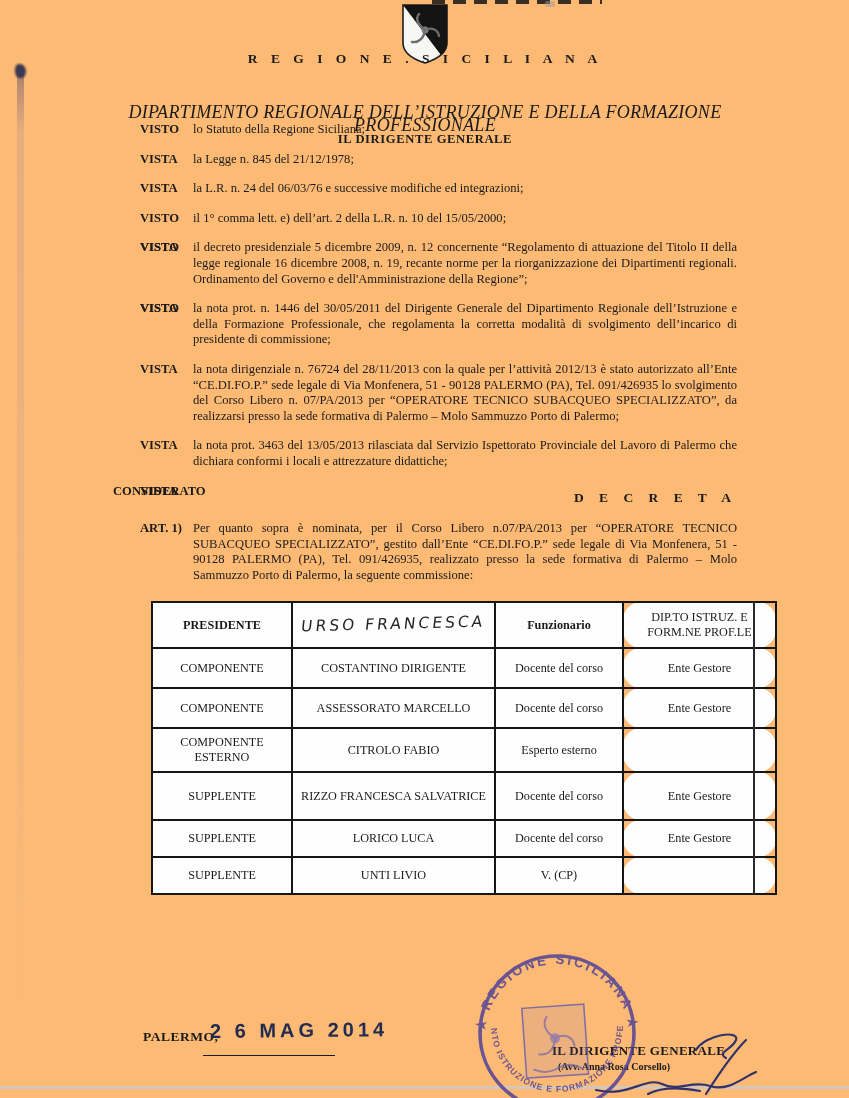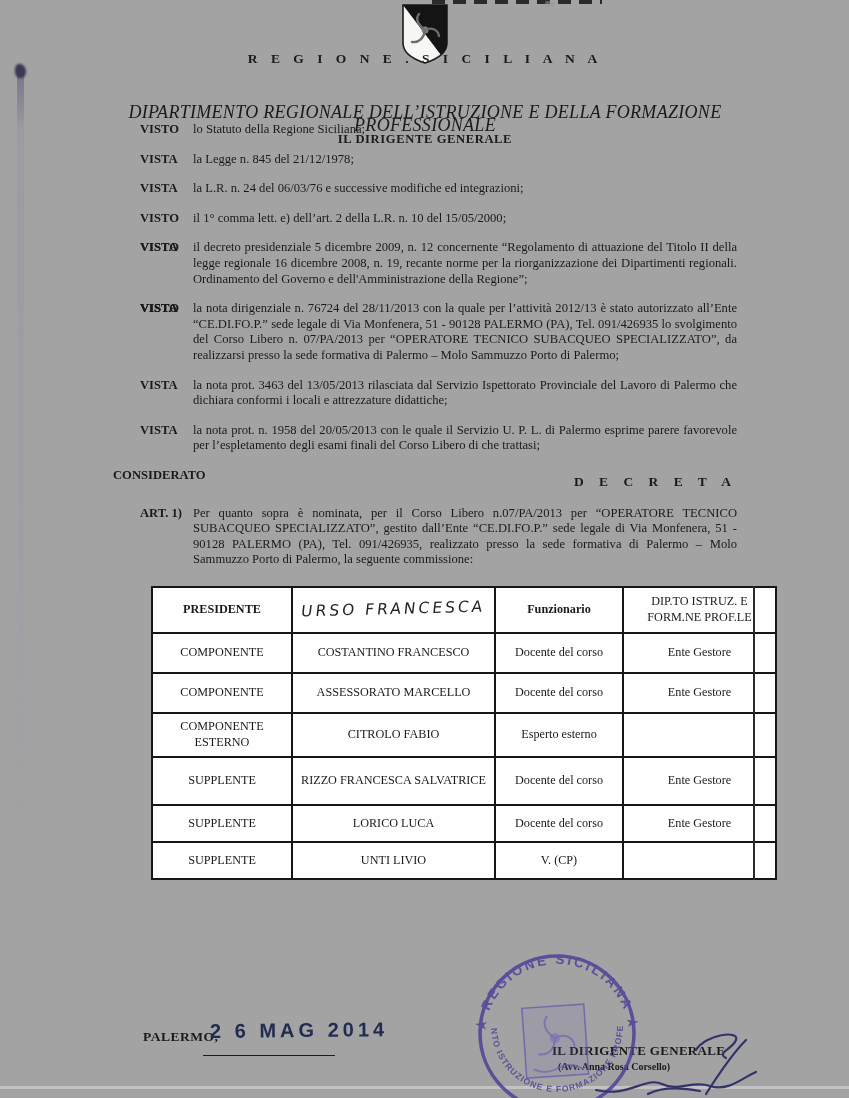--- a/index.html
+++ b/index.html
@@ -1,18 +1,18 @@
 <!DOCTYPE html>
 <html><head>
 <meta charset="utf-8">
 <style>
   html,body{margin:0;padding:0;background:#e8e8e8;}
   .page{
     position:relative;width:849px;height:1098px;margin:0 auto;
-    background:#a3a3a3;overflow:hidden;
+    background:#fdba74;overflow:hidden;
     font-family:"Liberation Serif", serif;color:#1a1a1a;
   }
   
   .cutoff-strip{position:absolute;left:432px;top:0;width:170px;height:4px;
     background:repeating-linear-gradient(90deg,#151515 0 13px,transparent 13px 21px);opacity:.85;}
   .corner-speck{position:absolute;left:545px;top:1px;width:10px;height:6px;
     background:#9a9a9a;opacity:.5;border-radius:2px;}
   .left-crease{position:absolute;left:17px;top:72px;width:7px;height:980px;
     background:linear-gradient(180deg,rgba(70,60,100,.45),rgba(130,120,170,.18) 6%,rgba(150,140,190,.12) 55%,rgba(150,140,190,0) 95%);
     border-radius:4px;filter:blur(.6px);}
@@ -38,21 +38,21 @@
   .art .lbl{position:absolute;left:0;top:0;font-weight:bold;}
   
   .tblwrap{position:relative;margin-left:3px;margin-top:18px;width:594px;padding-left:8px;}
   .tblwrap::after{content:"";position:absolute;top:0;bottom:0;right:-10px;border-right:2px solid #2a2a2a;}
   table.comm{border-collapse:collapse;width:594px;table-layout:fixed;}
   table.comm td{border:2.2px solid #161616;text-align:center;vertical-align:middle;
     font-size:12.2px;padding:2px 4px;background:#fefefe;}
   table.comm .c1{width:130px;}
   table.comm .c2{width:193px;}
   table.comm .c3{width:118px;}
-  table.comm .c4{width:143px;}
+  table.comm .c4{width:143px;border-radius:18px;}
   table.comm tr:nth-child(1) td{height:40px;}
   table.comm tr:nth-child(2) td,table.comm tr:nth-child(3) td{height:34px;}
   table.comm tr:nth-child(4) td{height:38px;}
   table.comm tr:nth-child(5) td{height:42px;}
   table.comm tr:nth-child(6) td,table.comm tr:nth-child(7) td{height:31px;}
   .b{font-weight:bold;}
   .hand{font-family:"DejaVu Sans", sans-serif;font-size:15.5px;letter-spacing:3px;
     transform:rotate(-1.5deg) skewX(-8deg);display:inline-block;color:#242428;}
   
   .place{position:absolute;left:143px;top:1029px;font-weight:bold;font-size:13.5px;letter-spacing:.5px;z-index:2;}
@@ -99,45 +99,45 @@
 
   <div class="bodytext">
 
     <div class="rec"><span class="lbl">VISTO</span><span>lo Statuto della Regione Siciliana;</span></div>
     <div class="rec"><span class="lbl">VISTA</span><span>la Legge n. 845 del 21/12/1978;</span></div>
     <div class="rec"><span class="lbl">VISTA</span><span>la L.R. n. 24 del  06/03/76 e successive modifiche ed integrazioni;</span></div>
     <div class="rec"><span class="lbl">VISTO</span><span>il 1° comma lett. e) dell’art. 2 della L.R. n. 10 del  15/05/2000;</span></div>
     <div class="rec"><span class="lbl">VISTA</span></div>
     <div class="rec"><span class="lbl">VISTO</span><span>il decreto presidenziale 5 dicembre 2009, n. 12 concernente “Regolamento di attuazione del Titolo II della legge regionale 16 dicembre 2008, n. 19, recante norme per la riorganizzazione dei Dipartimenti regionali. Ordinamento del Governo e dell'Amministrazione della Regione”;</span></div>
     <div class="rec"><span class="lbl">VISTO</span></div>
-    <div class="rec"><span class="lbl">VISTA</span></div>
+    <div class="rec"><span class="lbl">VISTA</span><span>la nota prot. n. 1446 del 30/05/2011 del Dirigente Generale del Dipartimento Regionale dell’Istruzione e della Formazione Professionale, che regolamenta la corretta modalità di svolgimento dell’incarico di presidente di commissione;</span></div>
     <div class="rec"><span class="lbl">VISTA</span><span>la nota dirigenziale n. 76724 del 28/11/2013 con la quale per l’attività 2012/13 è stato autorizzato all’Ente “CE.DI.FO.P.” sede legale di Via Monfenera, 51 - 90128 PALERMO (PA), Tel. 091/426935 lo svolgimento del Corso Libero n. 07/PA/2013 per “OPERATORE TECNICO SUBACQUEO SPECIALIZZATO”, da realizzarsi presso la sede formativa di Palermo – Molo Sammuzzo Porto di Palermo;</span></div>
     <div class="rec"><span class="lbl">VISTA</span><span>la nota prot. 3463 del 13/05/2013 rilasciata dal Servizio Ispettorato Provinciale del Lavoro di Palermo che dichiara conformi i locali e attrezzature didattiche;</span></div>
-    <div class="rec"><span class="lbl">VISTA</span><span>la nota prot. n. 1958 del 20/05/2013 con le quale il Servizio U. P. L. di Palermo esprime parere favorevole per l’espletamento degli esami finali del Corso Libero di che trattasi;</span></div>
+    <div class="rec"><span class="lbl">VISTA</span></div>
     <div class="rec wide"><span class="lbl">CONSIDERATO</span></div>
 
     <div class="decreta">D E C R E T A</div>
 
     <div class="art">
       <span class="lbl">ART. 1)</span>
       <span>Per quanto sopra è nominata, per il Corso Libero n.07/PA/2013 per “OPERATORE TECNICO SUBACQUEO SPECIALIZZATO”, gestito dall’Ente “CE.DI.FO.P.” sede legale di Via Monfenera, 51 - 90128 PALERMO (PA), Tel. 091/426935, realizzato presso la sede formativa di Palermo – Molo Sammuzzo Porto di Palermo, la seguente commissione:</span>
     </div>
 
     <div class="tblwrap">
       <table class="comm">
         <tbody>
             <tr>
           <td class="c1 b">PRESIDENTE</td>
           <td class="c2"><span class="hand">URSO  FRANCESCA</span></td>
           <td class="c3 b">Funzionario</td>
           <td class="c4">DIP.TO ISTRUZ. E FORM.NE PROF.LE</td>
         </tr>
         <tr>
           <td class="c1">COMPONENTE</td>
-          <td class="c2">COSTANTINO FRANCESCO</td>
+          <td class="c2">COSTANTINO DIRIGENTE</td>
           <td class="c3">Docente del corso</td>
           <td class="c4">Ente Gestore</td>
         </tr>
         <tr>
           <td class="c1">COMPONENTE</td>
           <td class="c2">ASSESSORATO MARCELLO</td>
           <td class="c3">Docente del corso</td>
           <td class="c4">Ente Gestore</td>
         </tr>
         <tr>

